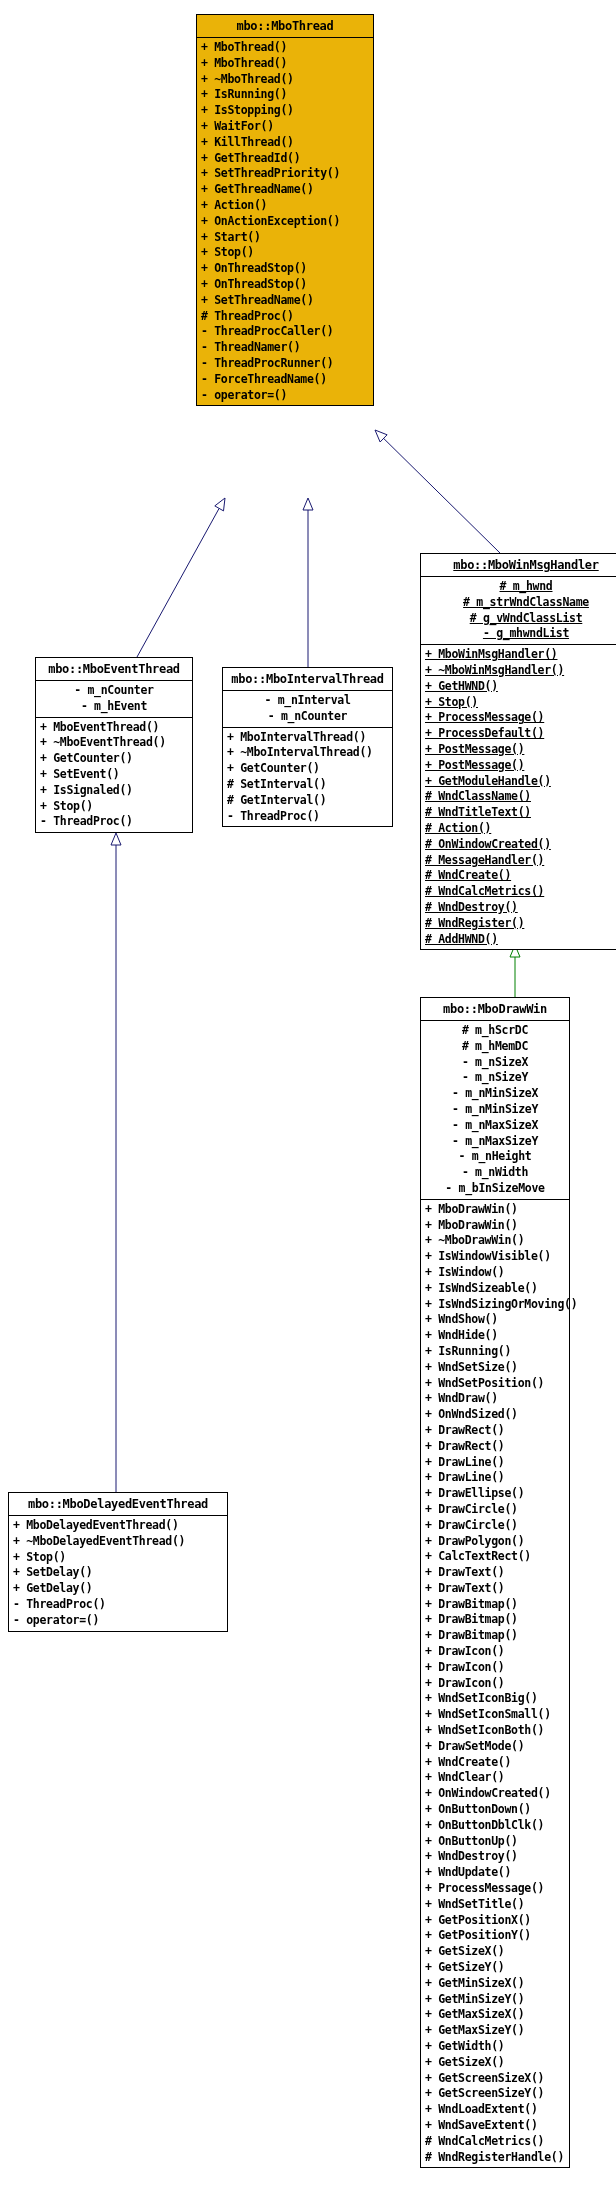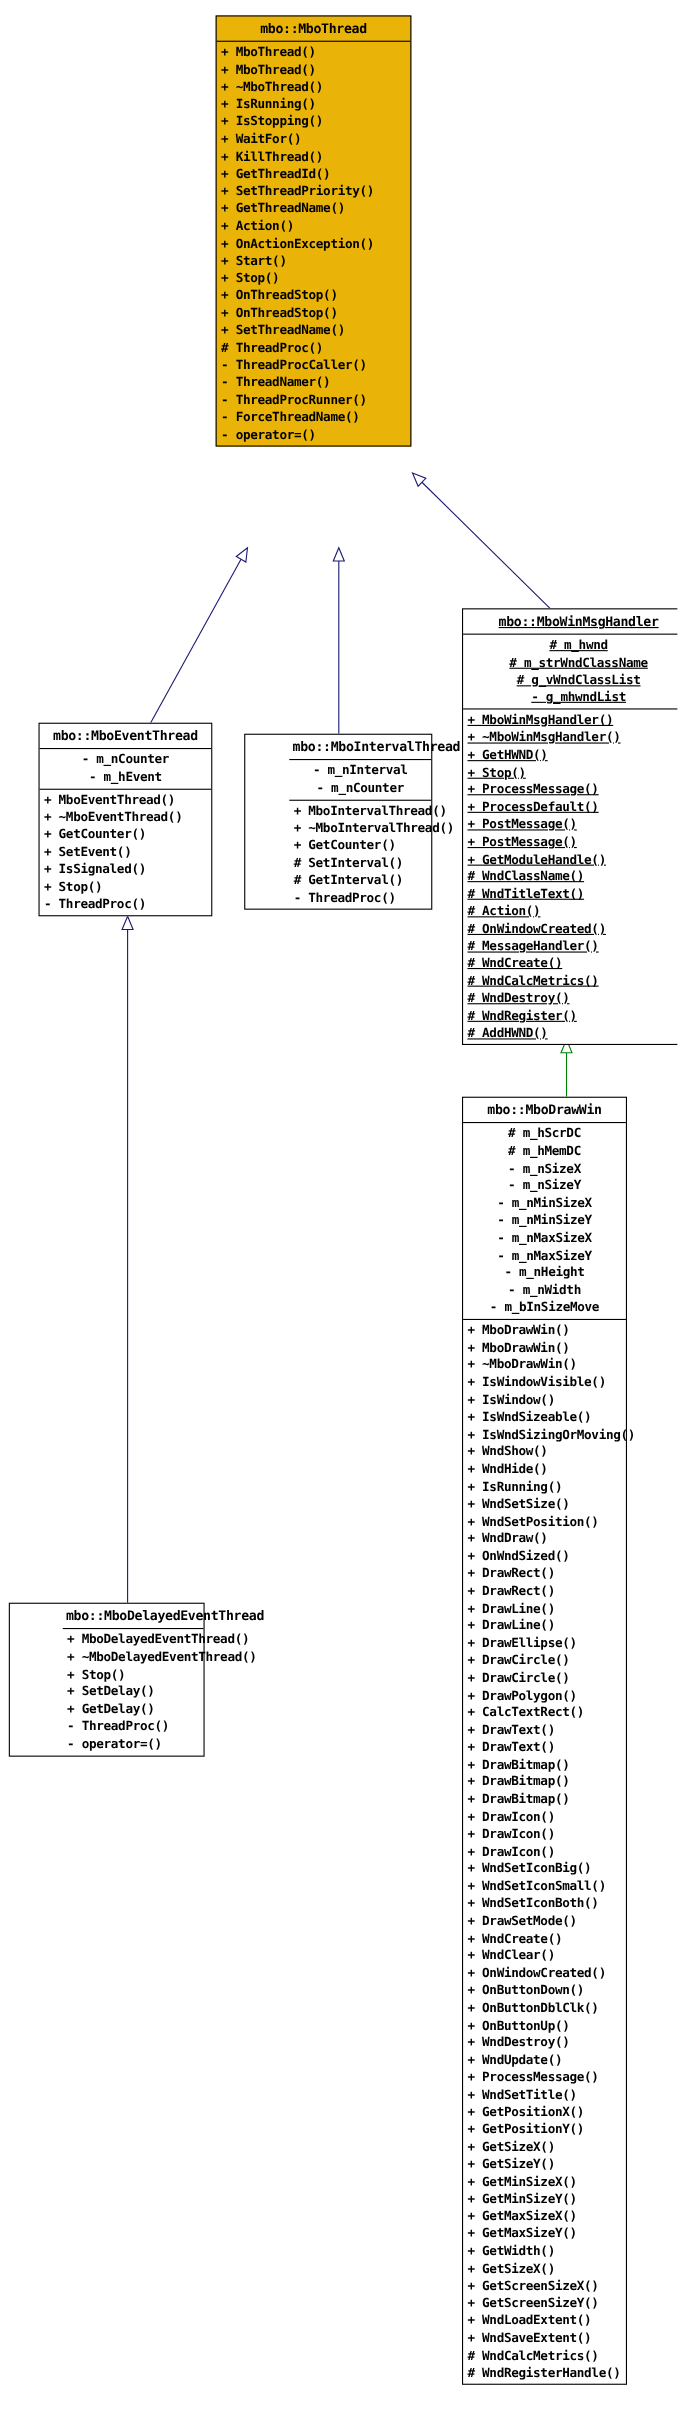--- a/index.html
+++ b/index.html
@@ -38,24 +38,24 @@
   }
   .box .row{
     line-height:15.8px;
     white-space:nowrap;
   }
   .box .attr{ text-align:center; }
   .box .method{ text-align:left; padding-left:4px; }
 
   #box-thread  {left:196px; top:14px;   width:178px; background:#eab308;}
   #box-event   {left:35px;  top:657px;  width:158px;}
-  #box-interval{left:222px; top:667px;  width:171px;padding-left:40px;}
+  #box-interval{left:222px; top:667px;  width:171px;}
   #box-winmsg  {left:420px; top:553px;  width:212px;text-decoration:underline;}
   #box-drawwin {left:420px; top:997px;  width:150px;}
-  #box-delayed {left:8px;   top:1457px; width:178px;padding-left:48px;}
+  #box-delayed {left:8px;   top:1492px; width:220px;}
 </style>
 </head>
 <body>
 
 <div class="canvas">
 
   <svg class="edges" width="616" height="2193" viewBox="0 0 616 2193">
 
     <g>
       <line x1="137" y1="657" x2="219.1" y2="508.4" stroke-width="1" fill="none" stroke="#191970"></line>

